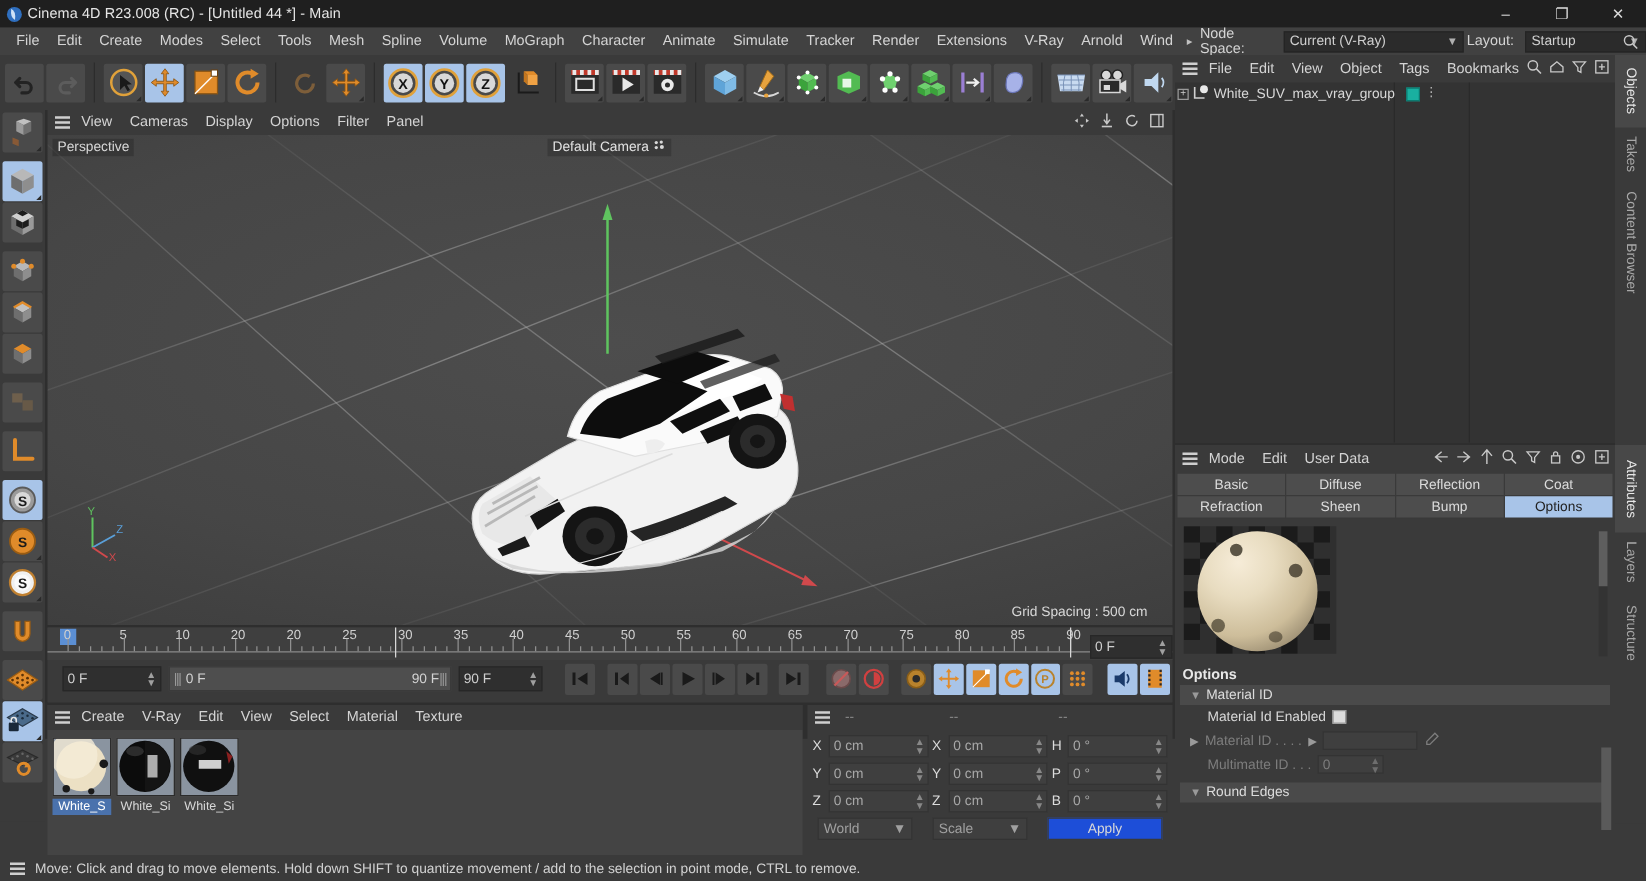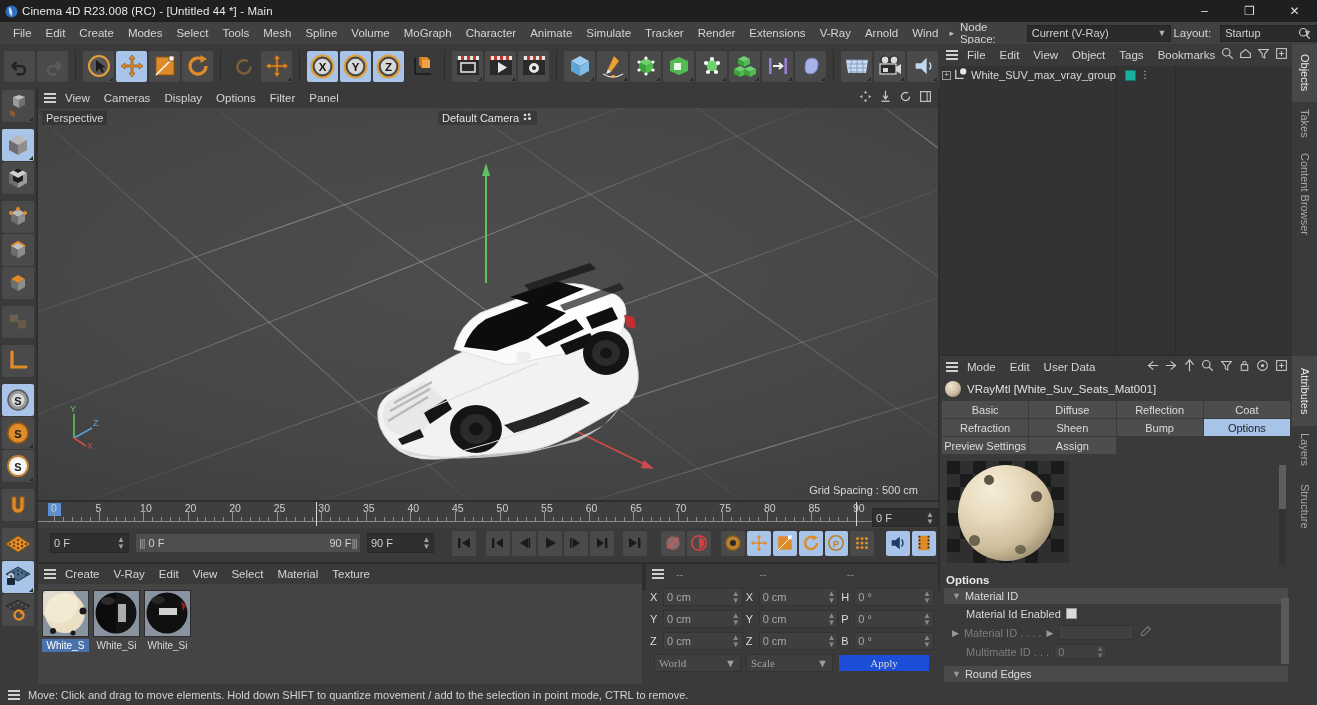--- a/index.html
+++ b/index.html
@@ -140,21 +140,21 @@
   .coord-menubar { height:20px; display:flex; align-items:center; padding-left:4px; gap:0; }
   .coord-dots { font-size:11px; color:#8a8a8a; }
   .coord-grid { padding:2px 4px 0 4px; }
   .coord-row { display:flex; align-items:center; height:22px; gap:3px; }
   .coord-lbl { width:10px; font-size:11px; color:#dcdcdc; text-align:left; }
   .coord-field {
     flex:1; height:18px; background:#3f3f3f; border:1px solid #333;
     display:flex; align-items:center; padding:0 3px; font-size:11px; color:#a8a8a8; position:relative;
   }
   .coord-field .spin { position:absolute; right:2px; font-size:8px; color:#888; line-height:7px; }
-  .coord-bottom { display:flex; align-items:center; gap:5px; padding: 2px 4px; height:22px;font-family:Liberation Serif, serif; }
+  .coord-bottom { display:flex; align-items:center; gap:16px; padding: 2px 4px; height:22px; }
   .coord-sel { height:18px; background:#3f3f3f; border:1px solid #333; flex:1;
     display:flex; align-items:center; padding:0 4px; font-size:11px; color:#a0a0a0; justify-content:space-between; }
   .apply-btn { width:92px; height:18px; background:#1d4ed8; border:1px solid #3a3a3a;
     display:flex; align-items:center; justify-content:center; font-size:11px; color:#d8d8d8; }
 
   
   .objpanel { position:absolute; left:940px; top:44px; width:352px; height:310px; background:#3a3a3a; }
   .om-menubar { height:22px; display:flex; align-items:center; padding-left:4px; position:relative; }
   .om-icons { position:absolute; right:4px; top:3px; display:flex; gap:5px; align-items:center; }
   .om-body { height:288px; background:#333; position:relative; }
@@ -1311,43 +1311,33 @@
               <circle cx="8" cy="8" r="6" fill="none" stroke="#c8c8c8" stroke-width="1.3"></circle>
               <circle cx="8" cy="8" r="2" fill="#c8c8c8"></circle>
             </svg></span>
         <span><svg width="13" height="13" viewBox="0 0 16 16">
               <rect x="2" y="2" width="12" height="12" fill="none" stroke="#c8c8c8" stroke-width="1.3"></rect>
               <path d="M8 5 V11 M5 8 H11" stroke="#c8c8c8" stroke-width="1.3"></path>
             </svg></span>
       </div>
     </div>
 
-    <div class="am-title">
-      <span class="am-title-thumb"></span>
-      <span>VRayMtl [White_Suv_Seats_Mat001]</span>
-    </div>
 
     <div class="am-tabs">
       <div class="am-tabrow">
         <div class="am-tab">Basic</div>
         <div class="am-tab">Diffuse</div>
         <div class="am-tab">Reflection</div>
         <div class="am-tab">Coat</div>
       </div>
       <div class="am-tabrow">
         <div class="am-tab">Refraction</div>
         <div class="am-tab">Sheen</div>
         <div class="am-tab">Bump</div>
         <div class="am-tab active">Options</div>
-      </div>
-      <div class="am-tabrow">
-        <div class="am-tab">Preview Settings</div>
-        <div class="am-tab">Assign</div>
-        <div class="am-tab blank"></div>
-        <div class="am-tab blank"></div>
       </div>
     </div>
 
     <div class="am-preview">
       <div style="display:flex;">
         <div class="prev-sphere">
           <div class="ck-sq" style="left:0;top:0;"></div>
           <div class="ck-sq" style="left:26px;top:0;"></div>
           <div class="ck-sq" style="left:52px;top:0;"></div>
           <div class="ck-sq" style="left:78px;top:0;"></div>

